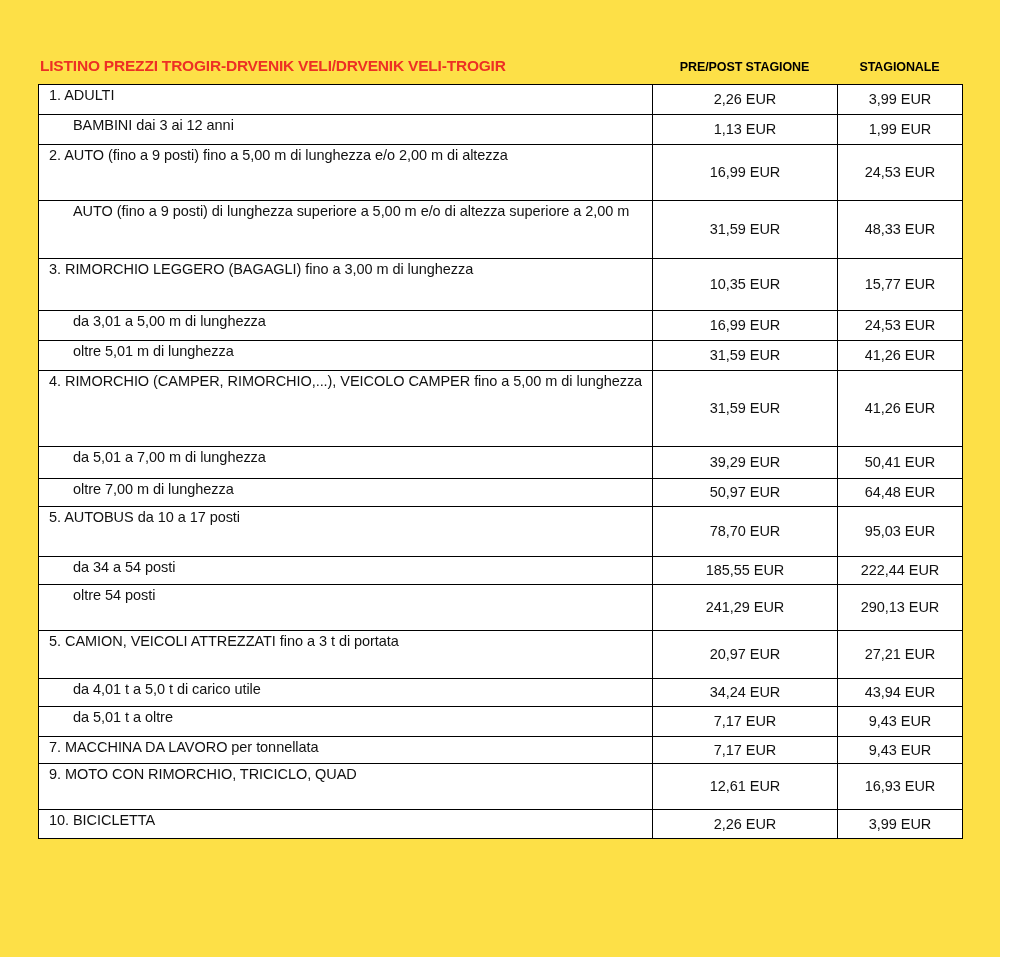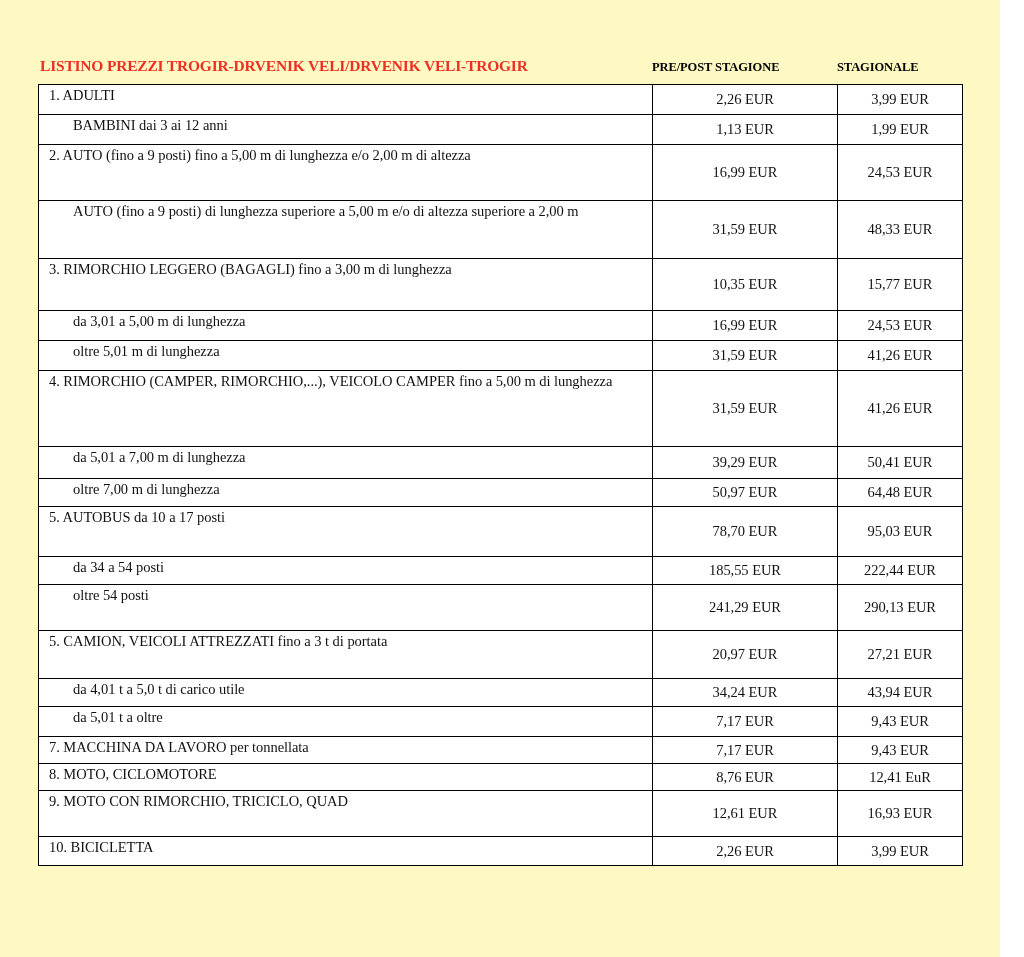--- a/index.html
+++ b/index.html
@@ -11,22 +11,21 @@
     width: 1024px;
     height: 957px;
     font-family: "Liberation Sans", sans-serif;
     overflow: hidden;
   }
 
   #page {
     position: relative;
     width: 1000px;
     height: 957px;
-    background: #fef9c3;
-    font-family: Liberation Serif, serif;
+    background: #fde047;
   }
 
   
   .header-band {
     position: absolute;
     left: 0;
     top: 56px;
     width: 1024px;
     height: 28px;
   }
@@ -42,21 +41,21 @@
     white-space: nowrap;
     line-height: 20px;
   }
 
   .col-caption {
     position: absolute;
     top: 2px;
     font-size: 12.5px;
     font-weight: bold;
     color: #000000;
-    text-align: left;
+    text-align: center;
     letter-spacing: -0.1px;
     line-height: 18px;
   }
   .col-caption.pre  { left: 652px; width: 185px; }
   .col-caption.stag { left: 837px; width: 125px; }
 
   
   table.price-table {
     position: absolute;
     left: 38px;
@@ -230,27 +229,20 @@
           <td class="price">7,17 EUR</td>
           <td class="price">9,43 EUR</td>
         </tr>
         <tr style="height: 27px;">
           <td class="label lvl0">
             <span class="txt">7. MACCHINA DA LAVORO per tonnellata</span>
           </td>
           <td class="price">7,17 EUR</td>
           <td class="price">9,43 EUR</td>
         </tr>
-        <tr style="height: 27px;">
-          <td class="label lvl0">
-            <span class="txt">8. MOTO, CICLOMOTORE</span>
-          </td>
-          <td class="price">8,76 EUR</td>
-          <td class="price">12,41 EuR</td>
-        </tr>
         <tr style="height: 46px;">
           <td class="label lvl0">
             <span class="txt">9. MOTO CON RIMORCHIO, TRICICLO, QUAD</span>
           </td>
           <td class="price">12,61 EUR</td>
           <td class="price">16,93 EUR</td>
         </tr>
         <tr style="height: 29px;">
           <td class="label lvl0">
             <span class="txt">10. BICICLETTA</span>

